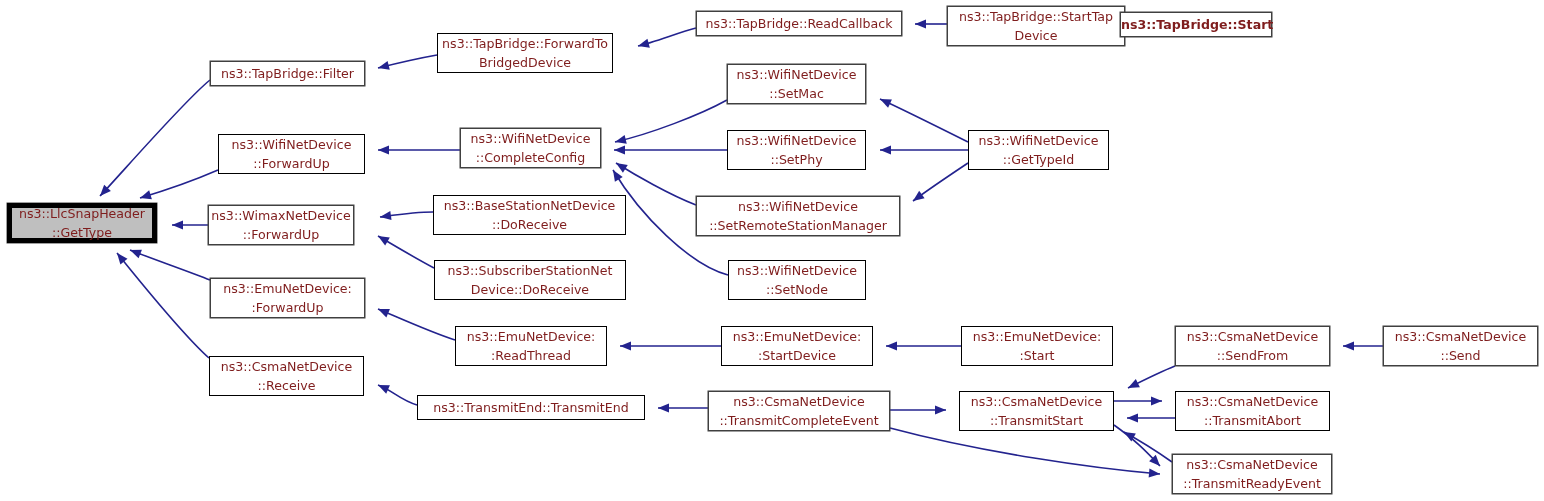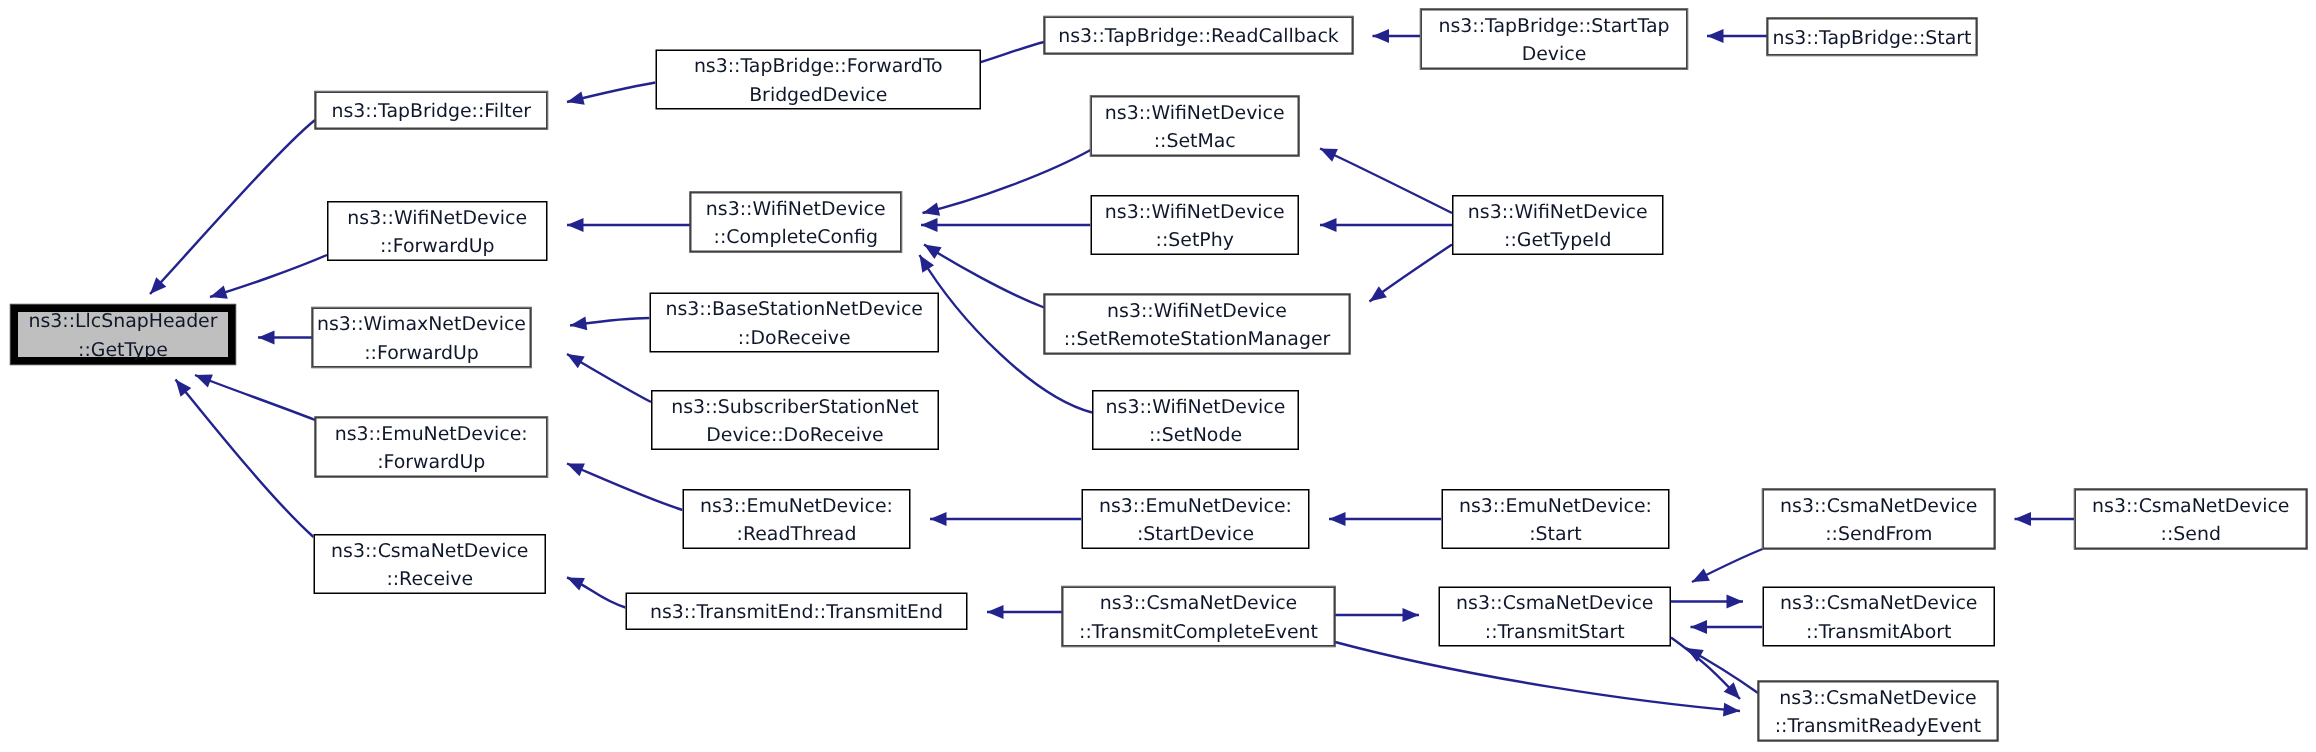--- a/index.html
+++ b/index.html
@@ -18,21 +18,21 @@
     position:absolute;
     box-sizing:border-box;
     background:#ffffff;
     border:1px solid #000000;
     display:flex;
     align-items:center;
     justify-content:center;
     text-align:center;
     font-size:12.6px;
     line-height:19px;
-    color:#0f172a;
+    color:#7f1d1d;
     white-space:pre-line;
     letter-spacing:0px;
   }
   .node.root{
     background:#bfbfbf;
     border:5px solid #000000;
     box-shadow:0 0 0 0.5px #404040;
   }
   .node.emph{
     border:1px solid #404040;
@@ -179,21 +179,21 @@
 ::GetType</span></div>
       <div class="node emph" style="left: 210px; top: 61px; width: 155px; height: 25px;"><span>ns3::TapBridge::Filter</span></div>
       <div class="node" style="left: 218px; top: 134px; width: 147px; height: 40px;"><span>ns3::WifiNetDevice
 ::ForwardUp</span></div>
       <div class="node emph" style="left: 208px; top: 205px; width: 146px; height: 40px;"><span>ns3::WimaxNetDevice
 ::ForwardUp</span></div>
       <div class="node emph" style="left: 210px; top: 278px; width: 155px; height: 40px;"><span>ns3::EmuNetDevice:
 :ForwardUp</span></div>
       <div class="node" style="left: 209px; top: 356px; width: 155px; height: 40px;"><span>ns3::CsmaNetDevice
 ::Receive</span></div>
-      <div class="node" style="left: 437px; top: 33px; width: 217px; height: 40px; align-items: flex-end;"><span>ns3::TapBridge::ForwardTo
+      <div class="node" style="left: 437px; top: 33px; width: 176px; height: 40px; align-items: flex-end;"><span>ns3::TapBridge::ForwardTo
 BridgedDevice</span></div>
       <div class="node emph" style="left: 460px; top: 128px; width: 141px; height: 40px;"><span>ns3::WifiNetDevice
 ::CompleteConfig</span></div>
       <div class="node" style="left: 433px; top: 195px; width: 193px; height: 40px;"><span>ns3::BaseStationNetDevice
 ::DoReceive</span></div>
       <div class="node" style="left: 434px; top: 260px; width: 192px; height: 40px;"><span>ns3::SubscriberStationNet
 Device::DoReceive</span></div>
       <div class="node" style="left: 455px; top: 326px; width: 152px; height: 40px;"><span>ns3::EmuNetDevice:
 :ReadThread</span></div>
       <div class="node" style="left: 417px; top: 395px; width: 228px; height: 25px;"><span>ns3::TransmitEnd::TransmitEnd</span></div>
@@ -211,21 +211,21 @@
       <div class="node emph" style="left: 708px; top: 391px; width: 182px; height: 40px;"><span>ns3::CsmaNetDevice
 ::TransmitCompleteEvent</span></div>
       <div class="node emph" style="left: 947px; top: 6px; width: 178px; height: 40px;"><span>ns3::TapBridge::StartTap
 Device</span></div>
       <div class="node" style="left: 968px; top: 130px; width: 141px; height: 40px;"><span>ns3::WifiNetDevice
 ::GetTypeId</span></div>
       <div class="node" style="left: 961px; top: 326px; width: 152px; height: 40px;"><span>ns3::EmuNetDevice:
 :Start</span></div>
       <div class="node" style="left: 959px; top: 391px; width: 155px; height: 40px;"><span>ns3::CsmaNetDevice
 ::TransmitStart</span></div>
-      <div class="node emph" style="left: 1178px; top: 12px; width: 140px; height: 25px;"><span>ns3::TapBridge::Start</span></div>
+      <div class="node emph" style="left: 1120px; top: 12px; width: 152px; height: 25px; font-weight: bold;"><span>ns3::TapBridge::Start</span></div>
       <div class="node emph" style="left: 1175px; top: 326px; width: 155px; height: 40px;"><span>ns3::CsmaNetDevice
 ::SendFrom</span></div>
       <div class="node" style="left: 1175px; top: 391px; width: 155px; height: 40px;"><span>ns3::CsmaNetDevice
 ::TransmitAbort</span></div>
       <div class="node emph" style="left: 1172px; top: 454px; width: 160px; height: 40px;"><span>ns3::CsmaNetDevice
 ::TransmitReadyEvent</span></div>
       <div class="node emph" style="left: 1383px; top: 326px; width: 155px; height: 40px;"><span>ns3::CsmaNetDevice
 ::Send</span></div>
     </div>
 </div>

